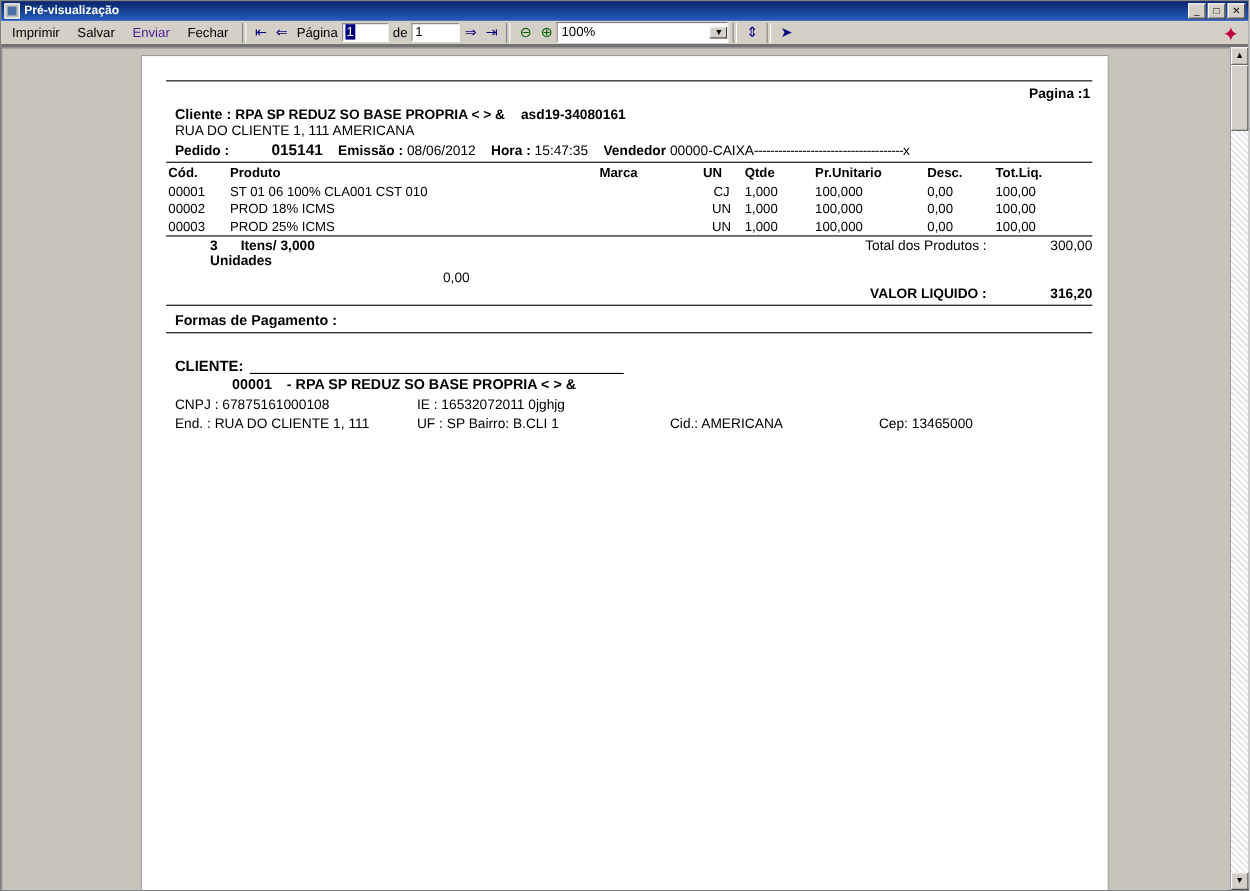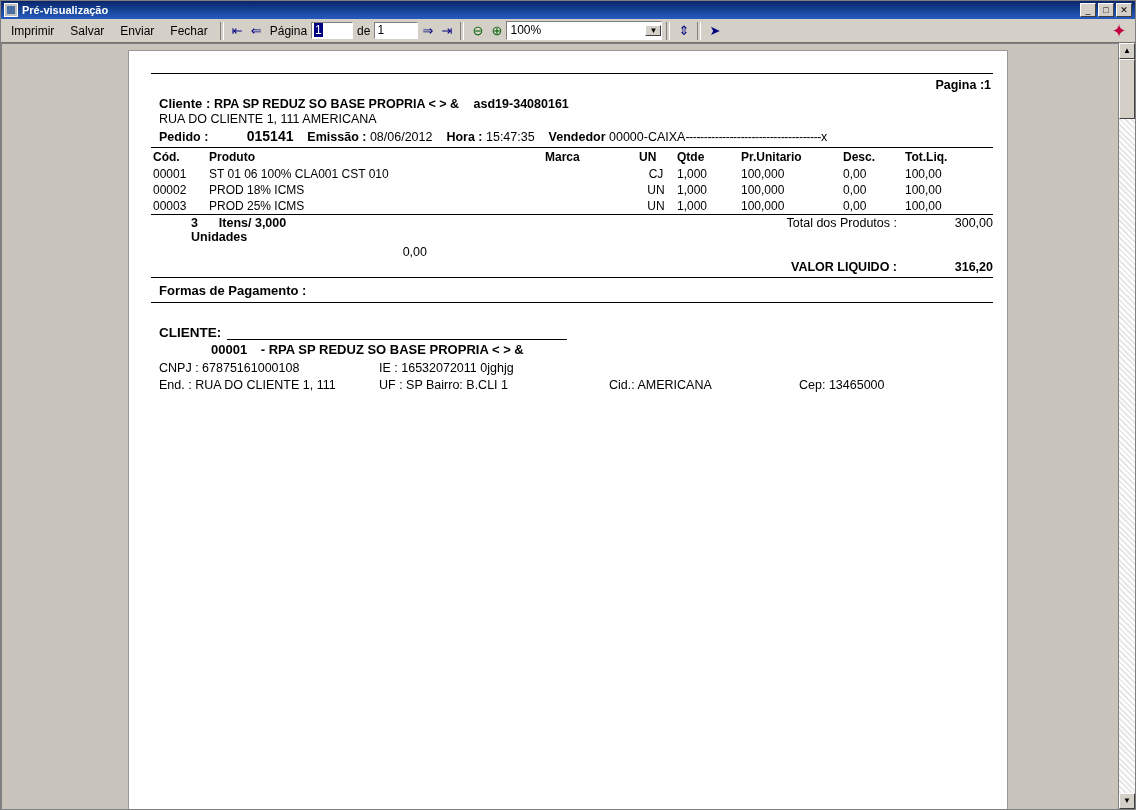--- a/index.html
+++ b/index.html
@@ -74,30 +74,30 @@
   }
 
   
   .toolbar {
     height: 24px;
     background: #d4d0c8;
     display: flex;
     align-items: center;
     padding: 0 2px;
     box-sizing: border-box;
-    border-bottom: 1px solid #737373;
+    border-bottom: 3px solid #737373;
     position: relative;
   }
   .menu-item {
     padding: 2px 8px;
     font-size: 12px;
     color: #000;
     white-space: nowrap;
   }
-  .menu-item.disabled { color: #000000; }
+  .menu-item.disabled { color: #4c1d95; }
 
   .tb-sep {
     width: 2px;
     height: 18px;
     margin: 0 4px;
     border-left: 1px solid #808080;
     border-right: 1px solid #ffffff;
   }
   .tool-btn {
     width: 19px;

